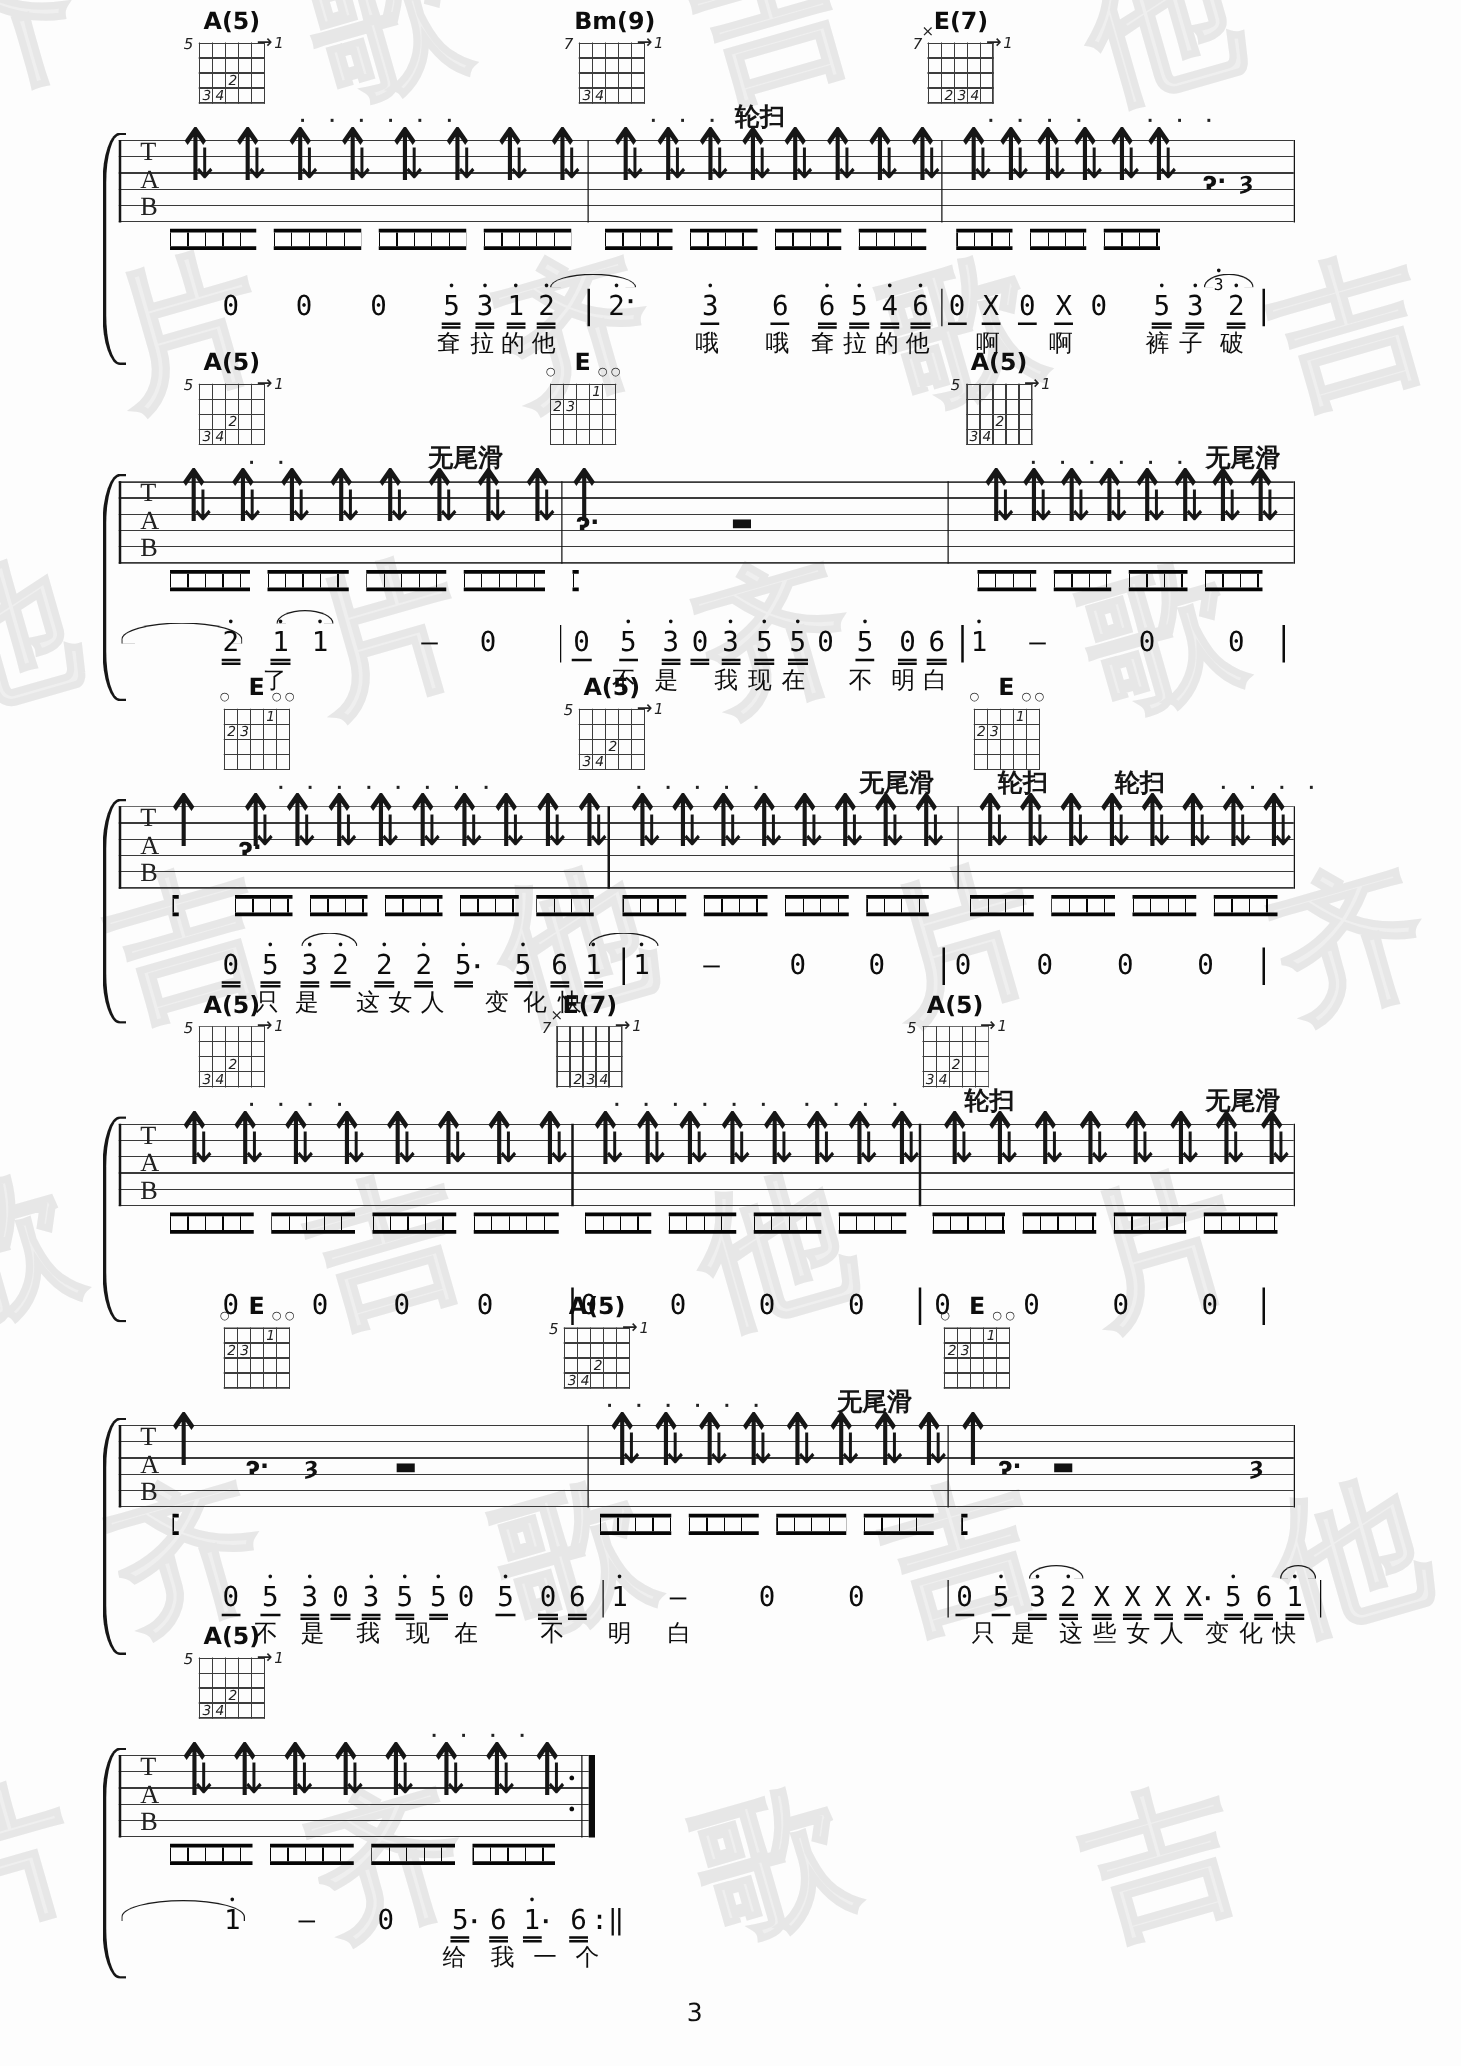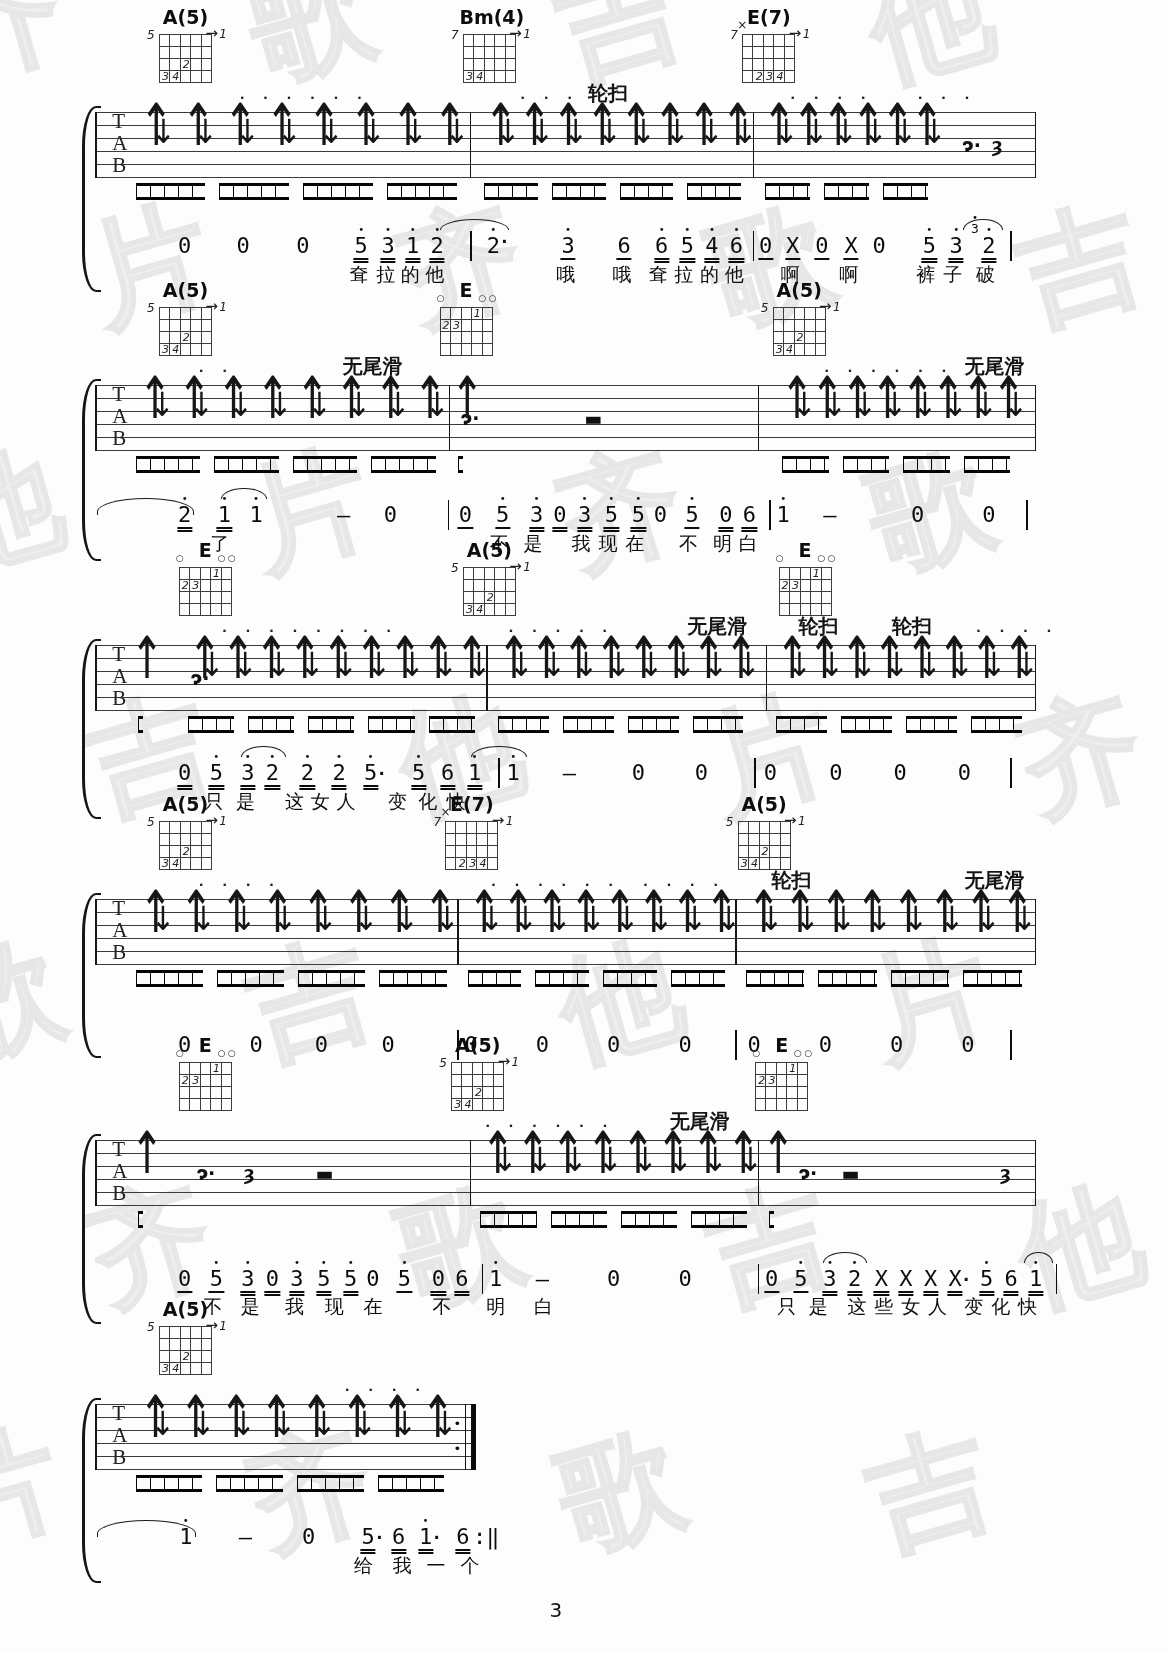--- a/index.html
+++ b/index.html
@@ -113,21 +113,21 @@
           <div class="grid">
             <div class="lbl" style="left: -12px; top: -5px;">5</div>
             <div class="barrow">→</div>
             <div class="lbl" style="right: -15px; top: -6px;">1</div>
             <div class="fing" style="left: 23.8px; top: 25px;">2</div>
             <div class="fing" style="left: 3px; top: 37px;">3</div>
             <div class="fing" style="left: 13.4px; top: 37px;">4</div>
           </div>
         </div>
         <div class="chord" style="left: 39.3%; top: 6px;">
-          <div class="chname">Bm(4)</div>
+          <div class="chname">Bm(9)</div>
           <div class="grid">
             <div class="lbl" style="left: -12px; top: -5px;">7</div>
             <div class="barrow">→</div>
             <div class="lbl" style="right: -15px; top: -6px;">1</div>
             <div class="fing" style="left: 3px; top: 37px;">3</div>
             <div class="fing" style="left: 13.4px; top: 37px;">4</div>
           </div>
         </div>
         <div class="chord" style="left: 63.2%; top: 6px;">
           <div class="chname">E(7)</div>

